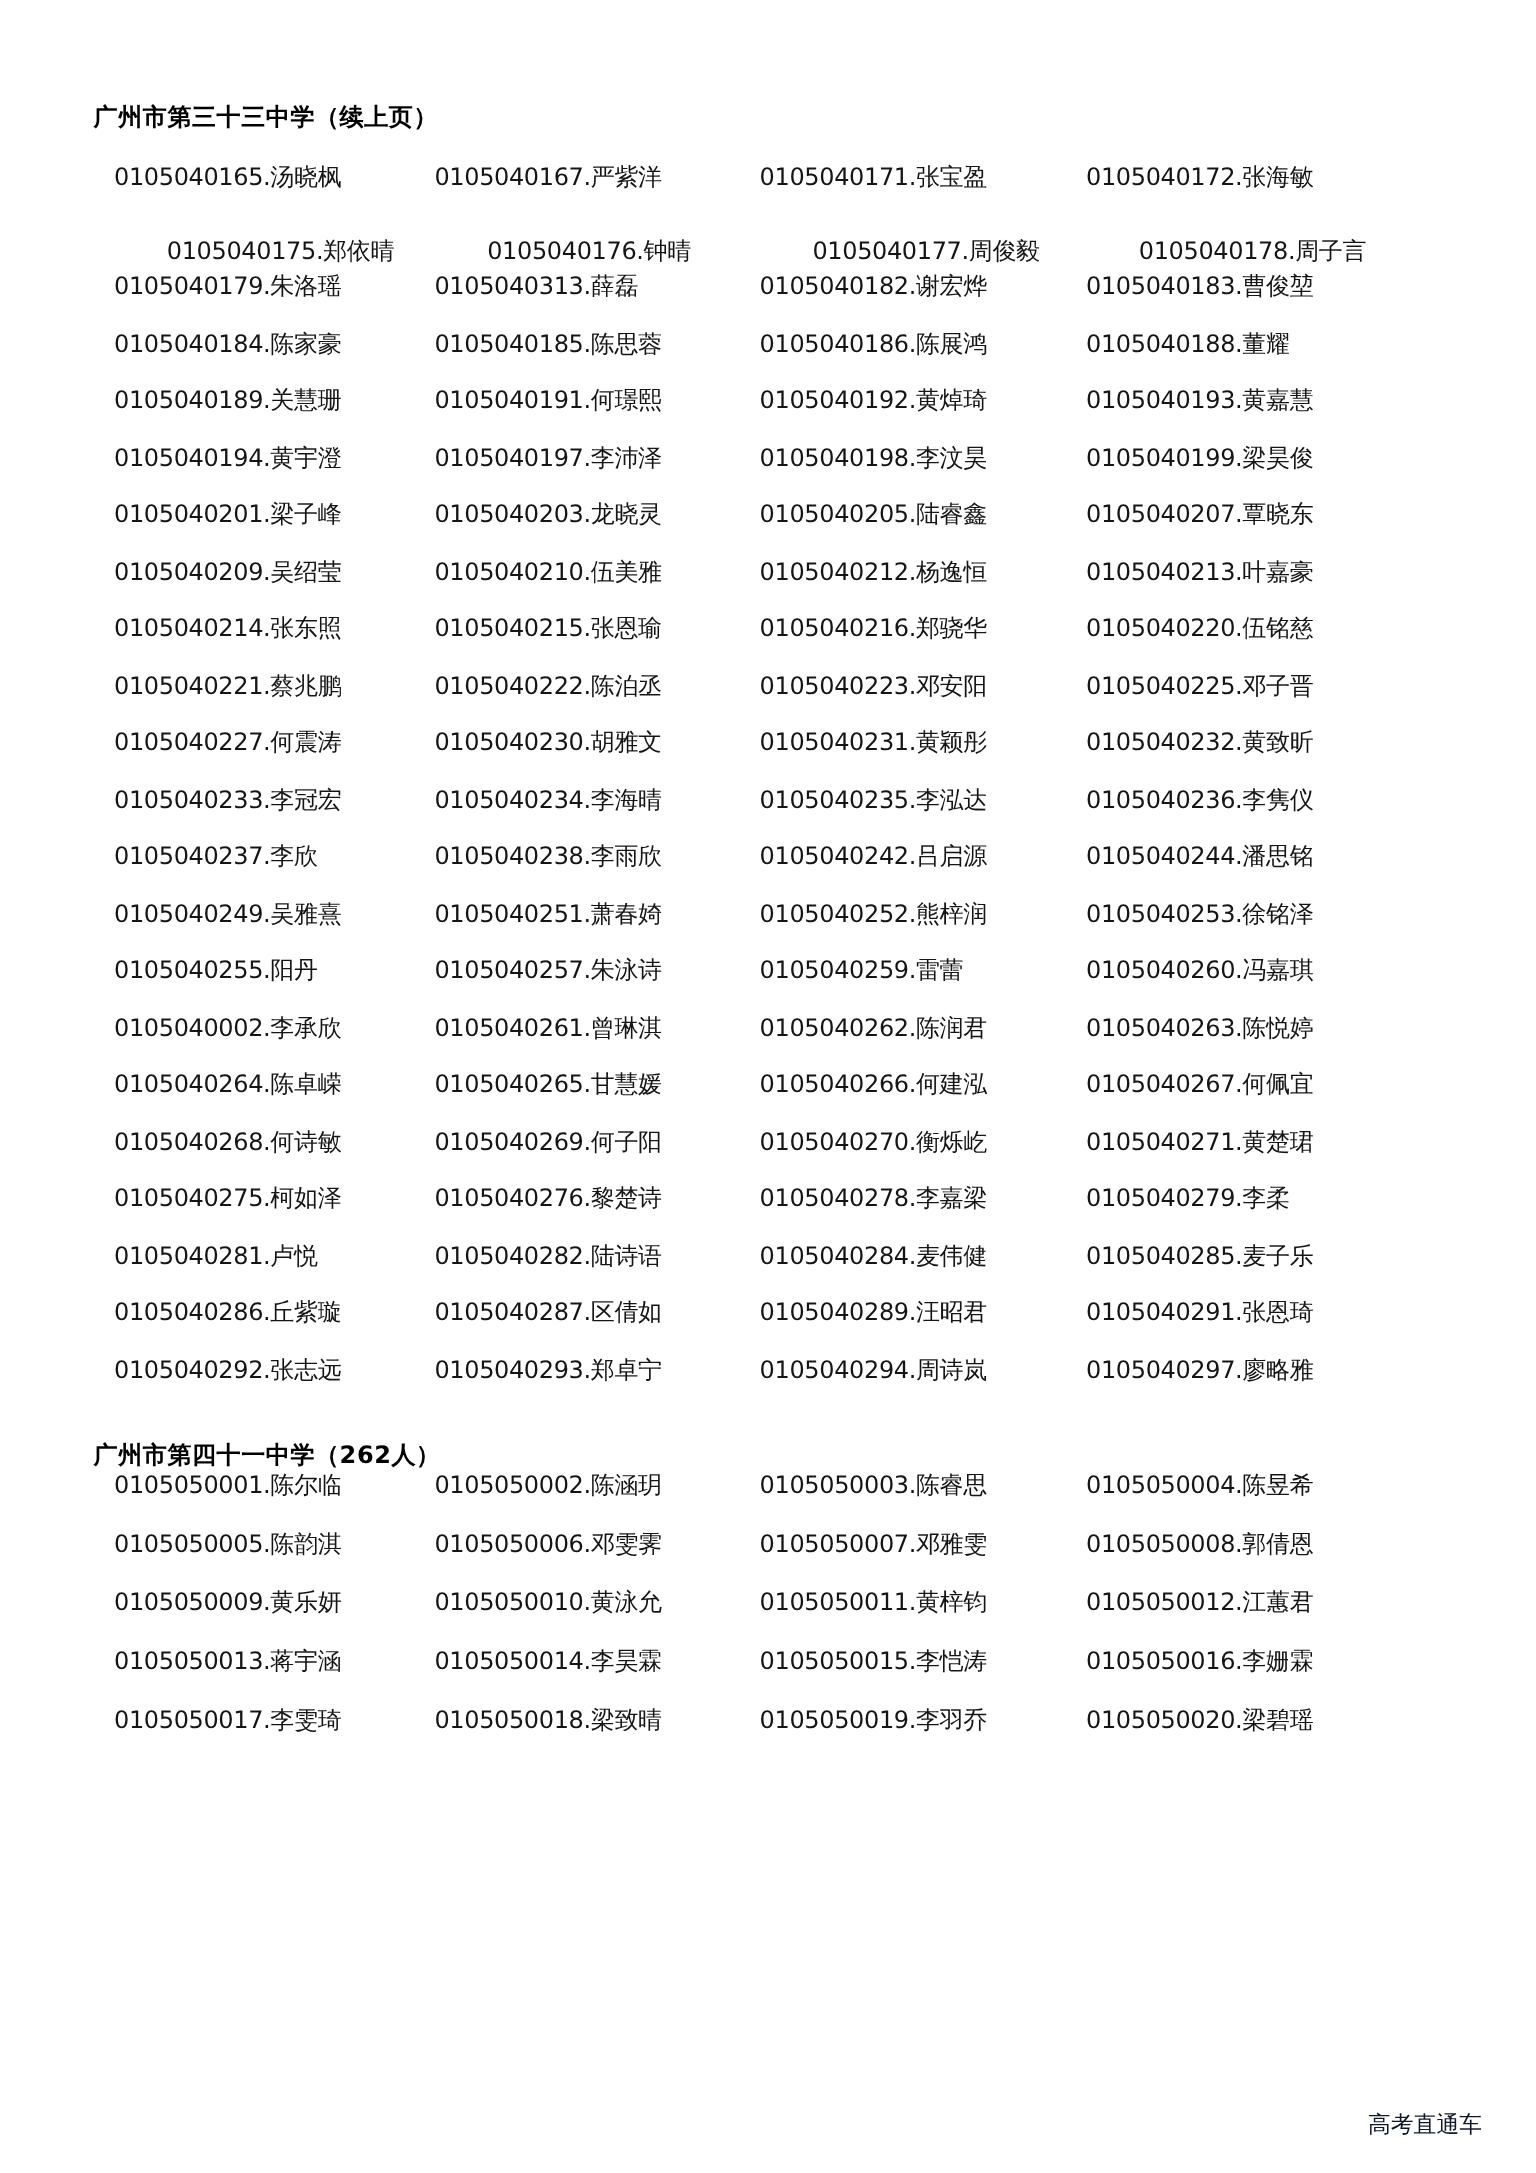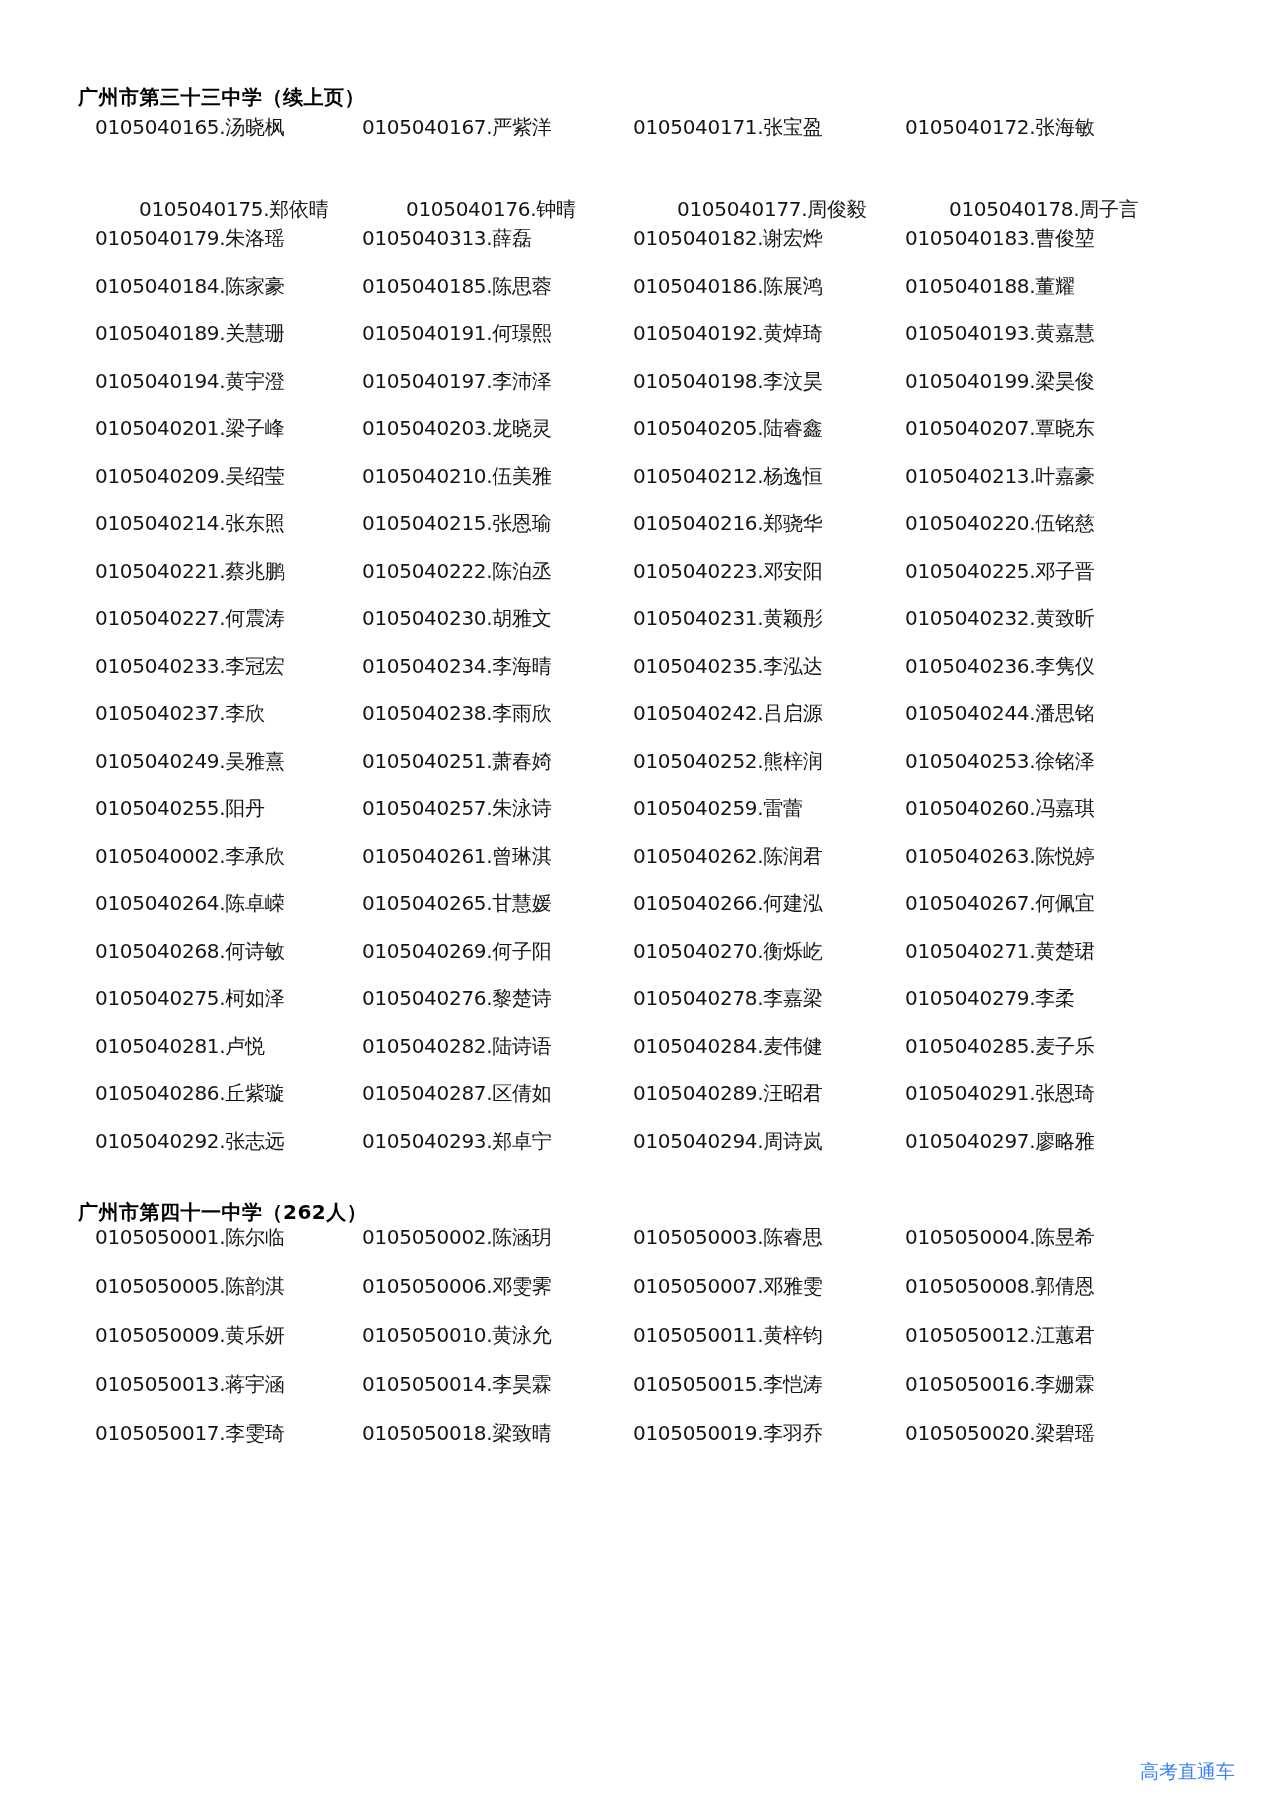--- a/index.html
+++ b/index.html
@@ -7,29 +7,29 @@
          font-family: "DejaVu Sans", "Liberation Sans", sans-serif; color: #111; }
   .page { position: absolute; left: 0; top: 0; width: 1280px; height: 1811px; }
   .heading { position: absolute; left: 78px; font-size: 20px; font-weight: bold;
              line-height: 28px; white-space: nowrap; color: #000000; letter-spacing: 0.5px; }
   .row { position: absolute; left: 0; width: 1280px; height: 30px; }
   .cell { position: absolute; top: 0; font-size: 20px; line-height: 30px; white-space: nowrap; color: #151515; letter-spacing: -0.3px; }
   .c0 { left: 95px; } .c1 { left: 362px; } .c2 { left: 633px; } .c3 { left: 905px; }
   .footer-page { position: absolute; left: 0; width: 1280px; top: 1458px; text-align: center;
                  font-size: 20px; line-height: 28px; color: #151515; }
   .watermark { position: absolute; left: 1140px; top: 1758px; font-size: 19px; line-height: 26px;
-               color: #3b82f6; white-space: nowrap; }
+               color: #0f172a; white-space: nowrap; }
 </style>
 </head>
 <body>
 
 <div class="page">
   <div id="content">
       <div class="heading" style="top: 83px;">广州市第三十三中学（续上页）</div>
-      <div class="row" style="top: 112px;">
+      <div class="row" style="top: 132px;">
         <span class="cell c0">0105040165.汤晓枫</span>
         <span class="cell c1">0105040167.严紫洋</span>
         <span class="cell c2">0105040171.张宝盈</span>
         <span class="cell c3">0105040172.张海敏</span>
       </div>
       <div class="row" style="top: 194px; margin-left: 44px;">
         <span class="cell c0">0105040175.郑依晴</span>
         <span class="cell c1">0105040176.钟晴</span>
         <span class="cell c2">0105040177.周俊毅</span>
         <span class="cell c3">0105040178.周子言</span>

